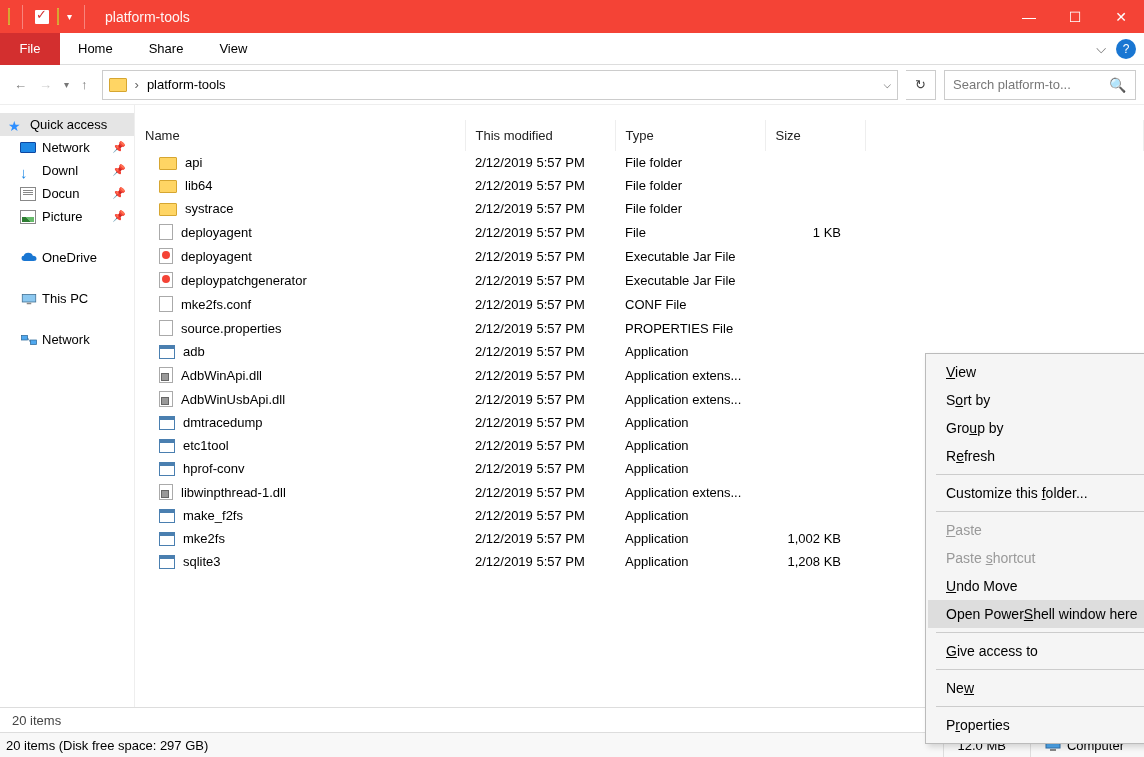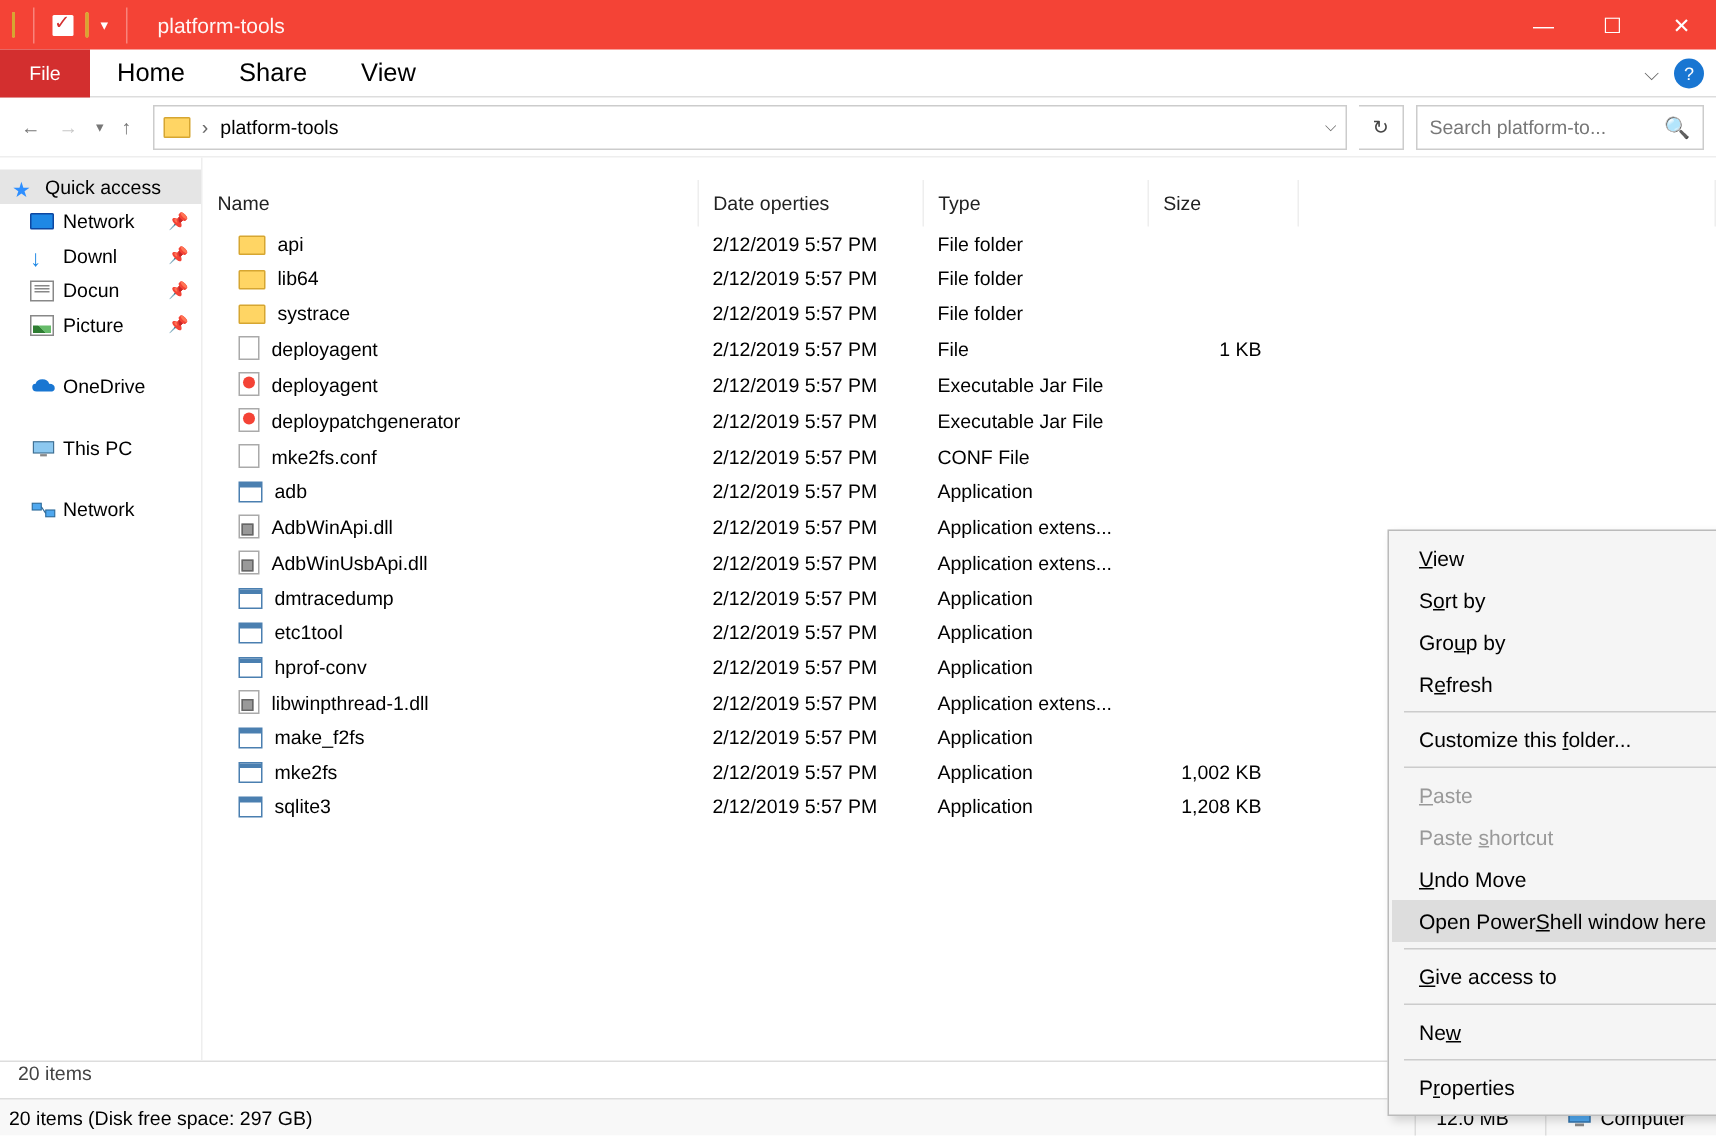--- a/index.html
+++ b/index.html
@@ -9,21 +9,21 @@
 .titlebar { height: 33px; background: #f44336; display: flex; align-items: center; color: #fff; }
 .titlebar .qicons { display: flex; align-items: center; gap: 8px; padding: 0 8px; }
 .titlebar .qicons .sep { width: 1px; height: 24px; background: rgba(255,255,255,0.35); margin: 0 4px; }
 .titlebar .title { margin-left: 8px; font-size: 14px; opacity: .95; }
 .titlebar .winctrls { margin-left: auto; display: flex; }
 .titlebar .winctrls div { width: 46px; height: 33px; display: flex; align-items: center; justify-content: center; font-size: 14px; }
 
 
 .ribbon { height: 32px; display: flex; align-items: center; border-bottom: 1px solid #ddd; }
 .ribbon .file { width: 60px; height: 32px; background: #d32f2f; color:#fff; display:flex; align-items:center; justify-content:center; font-size:13px; }
-.ribbon .tab { padding: 0 18px; height: 32px; display:flex; align-items:center; font-size:17px; }
+.ribbon .tab { padding: 0 18px; height: 32px; display:flex; align-items:center; font-size:13px; }
 .ribbon .spacer { flex: 1; }
 .ribbon .help { width: 20px; height: 20px; border-radius: 50%; background: #1976d2; color:#fff; display:flex; align-items:center; justify-content:center; font-size:12px; margin-right:8px; }
 .ribbon .chev { margin-right:10px; color:#666; }
 
 
 .navrow { height: 40px; display: flex; align-items: center; padding: 4px 8px; gap: 8px; border-bottom: 1px solid #eee; }
 .navrow .navbtns { display:flex; gap:12px; align-items:center; color:#777; padding: 0 6px;}
 .navrow .addr { flex: 1; height: 30px; border: 1px solid #ccc; display:flex; align-items:center; padding: 0 6px; gap:8px; }
 .navrow .addr .foldericon { width:18px; height:14px; background:#ffd564; border:1px solid #d6a631; border-radius:1px; }
 .navrow .addr .c { color:#666; }
@@ -70,21 +70,21 @@
 
 
 .ctxmenu { position:absolute; left:790px; top:248px; width:308px; background:#f5f5f5; border:1px solid #bbb; box-shadow: 3px 3px 6px rgba(0,0,0,0.15); padding: 4px 2px; z-index: 10; }
 .ctxmenu .mitem { padding: 6px 18px; font-size: 14px; display:flex; align-items:center; }
 .ctxmenu .mitem.hover { background:#ddd; }
 .ctxmenu .mitem.disabled { color:#999; }
 .ctxmenu .msep { height:1px; background:#ccc; margin: 4px 8px; }
 .ul { text-decoration: underline; }
 
 
-.statusbar1 { height: 25px; border-top:1px solid #ddd; display:flex; align-items:flex-start; padding: 0 12px; font-size:13px; color:#444; }
+.statusbar1 { height: 25px; border-top:1px solid #ddd; display:flex; align-items:center; padding: 0 12px; font-size:13px; color:#444; }
 .statusbar1 .viewbtns { margin-left:auto; display:flex; gap:0; }
 .statusbar1 .viewbtns div { width:26px; height:20px; border:1px solid #ccc; display:flex; align-items:center; justify-content:center; }
 .statusbar1 .viewbtns div.active { background:#cde; border-color:#6aa; }
 .statusbar2 { height: 25px; border-top:1px solid #ddd; background:#f8f8f8; display:flex; align-items:center; padding: 0 6px; font-size:13px; }
 .statusbar2 .right { margin-left:auto; display:flex; align-items:center; gap:10px; }
 .statusbar2 .seg { padding: 0 14px; border-left:1px solid #ddd; height:25px; display:flex; align-items:center; gap:6px;}
 </style>
 </head>
 <body>
 
@@ -199,21 +199,21 @@
       <colgroup>
           <col style="width:330px">
           <col style="width:150px">
           <col style="width:150px">
           <col style="width:100px">
           <col>
         </colgroup>
       <thead>
           <tr>
         <th>Name</th>
-        <th>Date operties</th>
+        <th>This modified</th>
         <th>Type</th>
         <th>Size</th>
         <th></th>
       </tr>
         </thead>
       <tbody id="file-rows">
           <tr>
      <td class="name">
               <span class="fi folder"></span>
               <span>api</span>
@@ -273,20 +273,30 @@
      <td class="size"></td>
      <td></td>
    </tr>
           <tr>
      <td class="name">
               <span class="fi file"></span>
               <span>mke2fs.conf</span>
             </td>
      <td>2/12/2019 5:57 PM</td>
      <td>CONF File</td>
+     <td class="size"></td>
+     <td></td>
+   </tr>
+          <tr>
+     <td class="name">
+              <span class="fi file"></span>
+              <span>source.properties</span>
+            </td>
+     <td>2/12/2019 5:57 PM</td>
+     <td>PROPERTIES File</td>
      <td class="size"></td>
      <td></td>
    </tr>
           <tr>
      <td class="name">
               <span class="fi app"></span>
               <span>adb</span>
             </td>
      <td>2/12/2019 5:57 PM</td>
      <td>Application</td>

